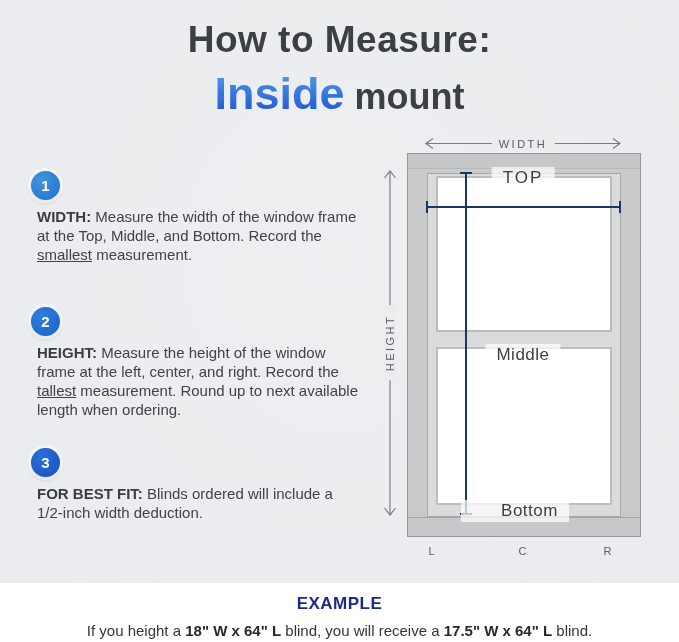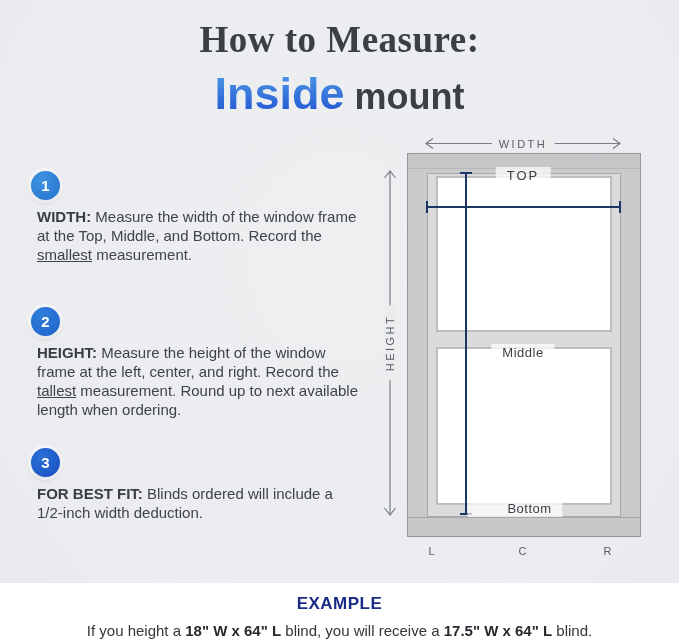--- a/index.html
+++ b/index.html
@@ -3,21 +3,21 @@
 <meta charset="utf-8">
 <style>
   html,body{margin:0;padding:0;}
   .page{
     position:relative;width:679px;height:642px;overflow:hidden;
     background:radial-gradient(ellipse at 50% 40%, #eeeff1 0%, #eaebee 100%);
     font-family:"Liberation Sans", sans-serif;
   }
   
   .title{position:absolute;top:20px;left:0;width:100%;text-align:center;color:#3b4047;line-height:1.1;}
-  .t1{font-size:37px;font-weight:700;letter-spacing:.5px;font-family:Liberation Serif, serif;}
+  .t1{font-size:37px;font-weight:700;letter-spacing:.5px;}
   .t2{font-size:36px;font-weight:700;margin-top:8px;}
   .hl{font-size:45px;font-weight:800;color:#2563eb;}
   @supports (-webkit-background-clip:text){
     .hl{background:linear-gradient(180deg,#53a0e8 0%,#1d4fd0 100%);-webkit-background-clip:text;-webkit-text-fill-color:transparent;}
   }
   
   .step{position:absolute;left:31px;width:334px;}
   .step1{top:171px}.step2{top:307px}.step3{top:448px}
   .circle{
     width:29px;height:29px;border-radius:50%;color:#fff;font-size:15px;font-weight:700;
@@ -52,21 +52,21 @@
   .win-sill{position:absolute;left:0;right:0;bottom:0;height:18px;background:#c7c8ca;border-top:1px solid #a6a6a9;}
   .measure{position:absolute;background:#1c3663;z-index:3;}
   .measure-h{left:426px;top:206px;width:195px;height:2px;}
   .measure-h::before,.measure-h::after{content:"";position:absolute;width:2px;height:12px;top:-5px;background:#1c3663;}
   .measure-h::before{left:0}.measure-h::after{right:0}
   .measure-v{left:465px;top:172px;width:2px;height:343px;}
   .measure-v::before,.measure-v::after{content:"";position:absolute;height:2px;width:12px;left:-5px;background:#1c3663;}
   .measure-v::before{top:0}.measure-v::after{bottom:0}
   .chip{
     position:absolute;transform:translateX(-50%);z-index:4;white-space:nowrap;
-    background:rgba(255,255,255,.72);color:#3d4147;font-size:13px;padding:1px 11px;letter-spacing:.5px;
+    background:rgba(255,255,255,.72);color:#3d4147;font-size:17px;padding:1px 11px;letter-spacing:.5px;
   }
   .chip-top{left:523px;top:167px;letter-spacing:2px;}
   .chip-middle{left:523px;top:344px;}
   .chip-bottom{left:515px;top:500px;padding-left:40px;}
   .mark{position:absolute;top:545px;transform:translateX(-50%);font-size:11px;color:#5a5d63;letter-spacing:1px;}
   .mark-l{left:432px}.mark-c{left:523px}.mark-r{left:608px}
   
   .example{position:absolute;left:0;top:583px;width:100%;height:59px;background:#ffffff;text-align:center;}
   .example-heading{margin:11px 0 8px 0;font-size:17px;font-weight:700;color:#1b2c87;letter-spacing:.5px;}
   .example-text{margin:3px 0 0 0;font-size:15px;color:#33363b;}

